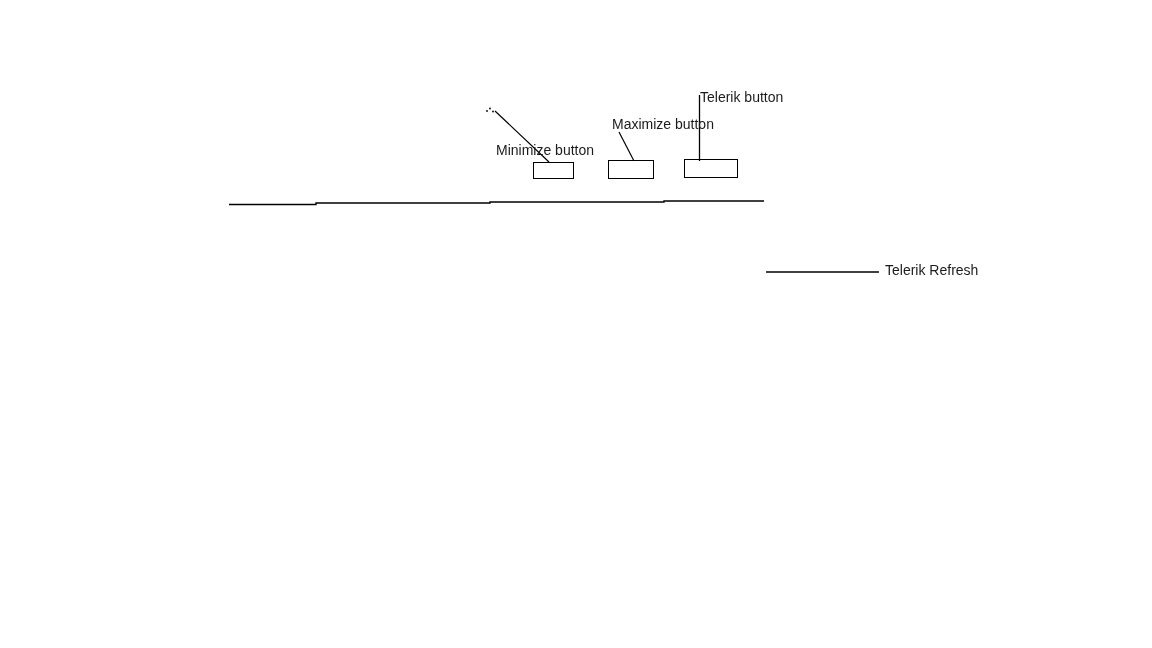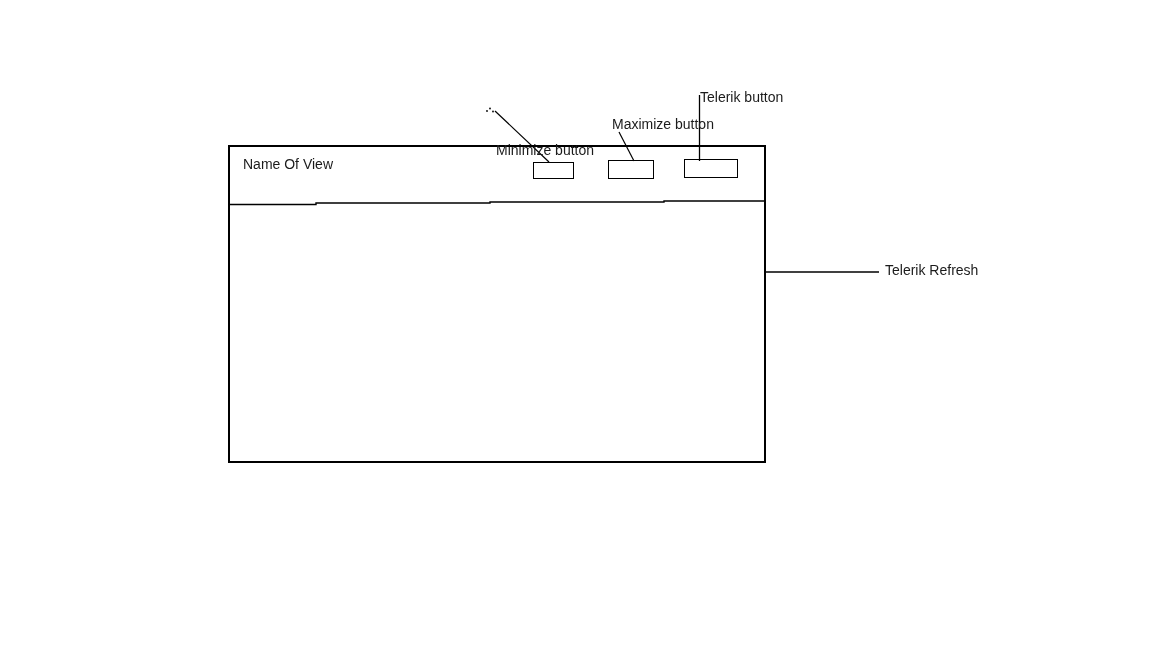--- a/index.html
+++ b/index.html
@@ -55,23 +55,20 @@
     width: 1152px;
     height: 648px;
     pointer-events: none;
   }
 </style>
 </head>
 <body>
 
 <div id="canvas">
 
-  <div id="tileview-box">
-    <span class="label" id="title-name-of-view" style="left:13px; top:10px; position:absolute;">Name Of View</span>
-  </div>
 
   <div class="mini-btn" id="btn-minimize"></div>
   <div class="mini-btn" id="btn-maximize"></div>
   <div class="mini-btn" id="btn-refresh"></div>
 
   <svg id="annotation-lines" viewBox="0 0 1152 648" xmlns="http://www.w3.org/2000/svg">
 
     <path d="M229 204.5 H316 V203 H490 V202 H664 V201 H764" fill="none" stroke="#000000" stroke-width="1.4"></path>
 
     <circle cx="487" cy="111" r="0.9" fill="#000000"></circle>

